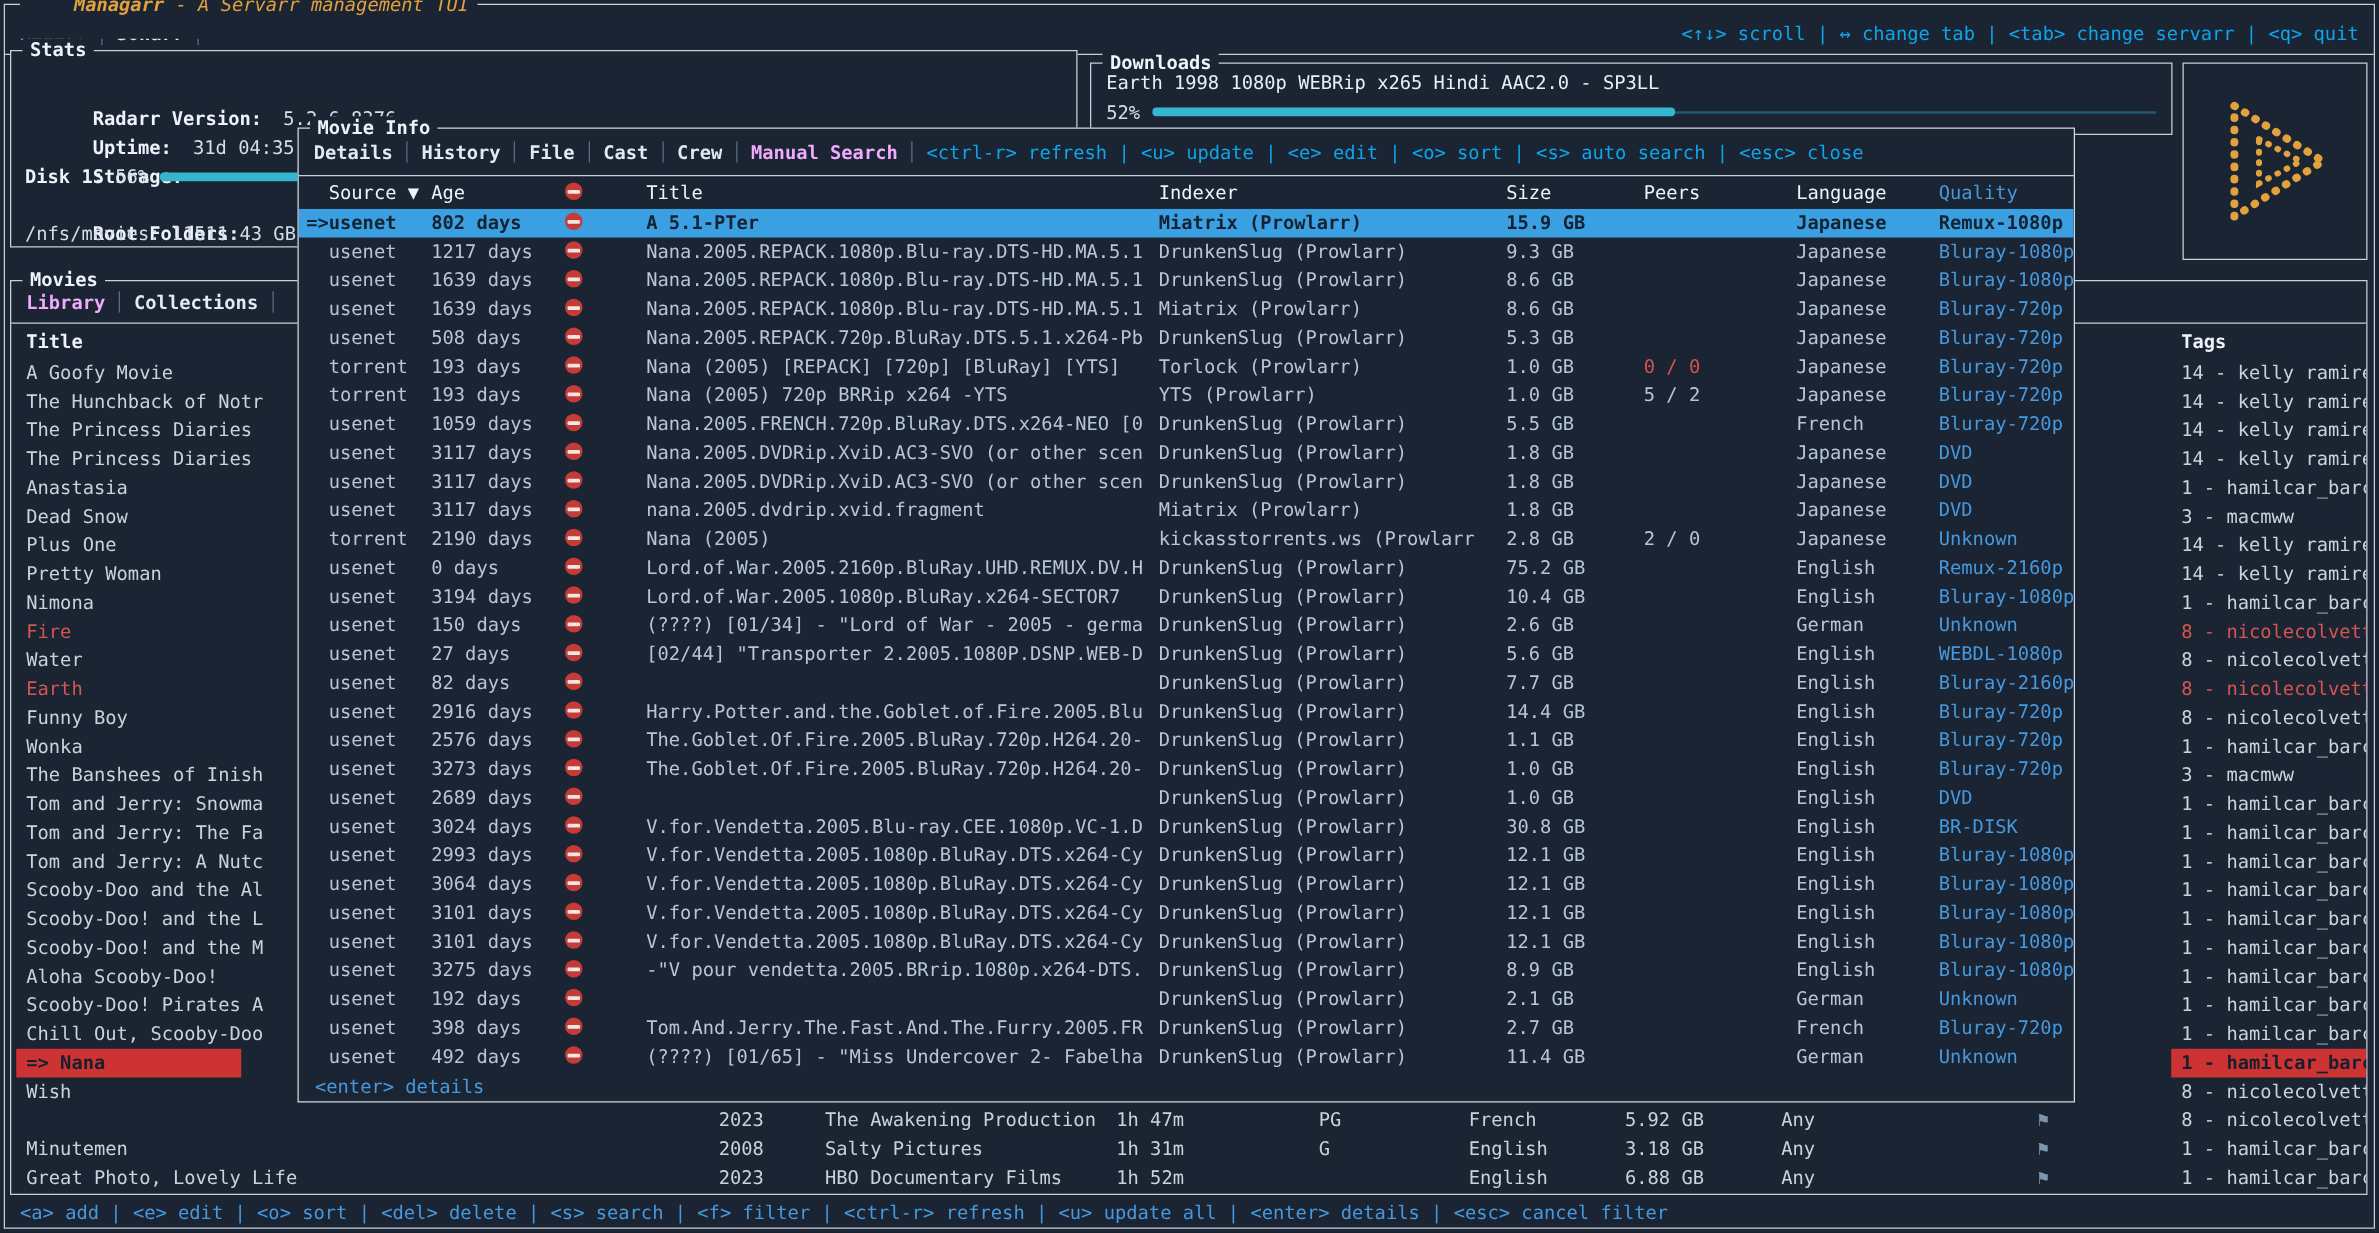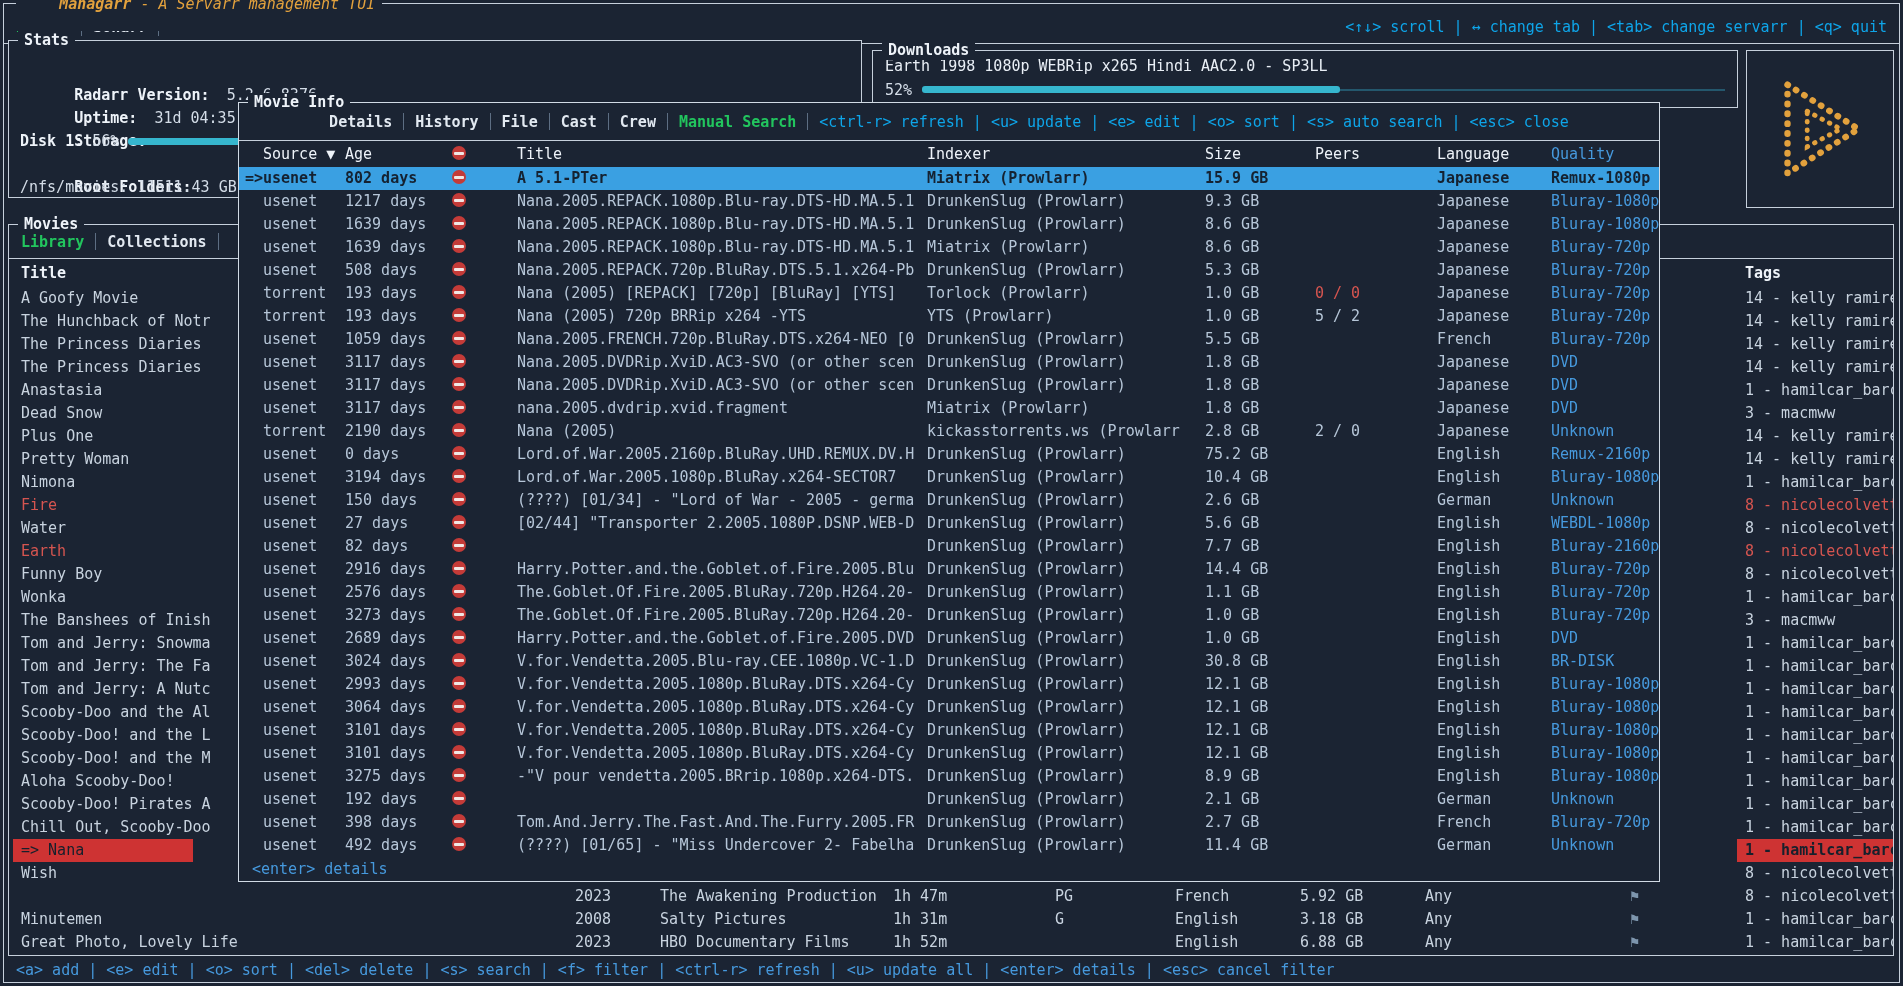--- a/index.html
+++ b/index.html
@@ -8,21 +8,21 @@
        font-family:"DejaVu Sans Mono","Liberation Mono",monospace;font-size:15px;overflow:hidden}
   .frame{position:absolute;inset:3px;border:1px solid #c6d0dc;pointer-events:none;z-index:2}
   .app-title{position:absolute;left:16px;top:4px;transform:translateY(-50%);background:#1b2433;
              padding:0 7px;font-style:italic;color:#e2a13d;white-space:pre;z-index:4}
   .app-title .name{font-weight:bold}
   .topbar{position:absolute;left:4px;right:4px;top:4px;height:40px;border-bottom:1px solid #c6d0dc;
           display:flex;align-items:flex-end;justify-content:space-between;padding:0 12px 7px 12px;z-index:1}
   .tabgroup{display:flex;align-items:center}
   .tabwrap{display:flex;align-items:center}
   .tab{font-weight:bold;color:#e2e9f1;white-space:pre}
-  .tab.active{color:#22c55e}
+  .tab.active{color:#f0abfc}
   .vsep{width:1px;height:17px;background:#5d6e83;margin:0 11px}
   .keys{color:#0ea5e9;white-space:pre}
 
   .panel{position:absolute;border:1px solid #c6d0dc;background:#1b2433;z-index:1}
   .plabel{position:absolute;top:-10px;left:9px;height:19px;line-height:19px;background:#1b2433;
           padding:0 6px;font-weight:bold;color:#eef3f9;white-space:pre}
 
   #stats{left:8px;top:40px;width:854px;height:158px;padding-top:20px}
   .sline{height:23px;line-height:23px;padding:0 11px;white-space:pre;color:#d4dde8}
   .sline .lbl{font-weight:bold;color:#eef3f9}
@@ -42,33 +42,33 @@
   #movies{left:8px;top:224px;width:1886px;height:732px}
   .mtabs{position:absolute;left:0;right:0;top:0;height:34px;border-bottom:1px solid #c6d0dc;
          display:flex;align-items:center;padding:0 12px}
   .mheader{position:absolute;left:0;right:0;top:34px;height:28px}
   .hc{position:absolute;top:0;line-height:28px;font-weight:bold;color:#eef3f9}
   .h-title{left:12px}.h-tags{left:1736px}
   .mrows{position:absolute;left:0;right:0;top:62px;bottom:0;overflow:hidden}
   .mrow{position:relative;height:23px;line-height:23px;white-space:pre;color:#c8d3df}
   .c{position:absolute;top:0}
   .mc-title{left:4px;width:556px;padding-left:8px;overflow:hidden;white-space:pre}
-  .mc-title.sel{width:180px;background:#ce3333;color:#16202c;font-weight:normal}
+  .mc-title.sel{width:180px;background:#ce3333;color:#16202c;font-weight:bold}
   .mc-title .red{color:#d65550}
   .mc-year{left:566px}.mc-studio{left:651px;width:226px;overflow:hidden}
   .mc-runtime{left:884px}.mc-rating{left:1046px}.mc-lang{left:1166px}
   .mc-size{left:1291px}.mc-profile{left:1416px}
   .mc-ticon{left:1621px;color:#7d95ad}
   .mc-tag{left:1728px;width:158px;padding-left:8px;overflow:hidden}
   .mc-tag.red{color:#d65550}
   .mc-tag.sel{background:#ce3333;color:#16202c;font-weight:bold}
 
   #modal{left:238px;top:102px;width:1422px;height:780px;border-color:#d2dbe5;z-index:10}
   .modal-tabs{position:absolute;left:0;right:0;top:0;height:38px;border-bottom:1px solid #c6d0dc;
-              display:flex;align-items:center;justify-content:center;padding:0 12px}
+              display:flex;align-items:center;justify-content:flex-start;padding:0 12px}
   .modal-header{position:absolute;left:0;right:0;top:38px;height:26px}
   .shc{position:absolute;top:0;line-height:26px;font-weight:normal;color:#eef3f9;white-space:pre}
   .srows{position:absolute;left:0;right:0;top:64px;height:690px;overflow:hidden}
   .srow{position:relative;height:23px;line-height:23px;white-space:pre;color:#b6c6d8}
   .srow.sel{background:#3aa0e2;color:#152231;font-weight:bold}
   .sc{position:absolute;top:0}
   .col-pfx{left:6px}.col-src{left:24px}.col-age{left:106px}
   .col-icn{left:200px;width:40px;text-align:center}
   .col-ttl{left:278px;width:404px;overflow:hidden}
   .col-idx{left:688px;width:272px;overflow:hidden}
@@ -855,21 +855,20 @@
           <span class="sc col-prs"></span>
           <span class="sc col-lng">English</span>
           <span class="sc col-qlt">Bluray-720p</span>
         </div>
 
         <div class="srow">
           <span class="sc col-pfx"></span>
           <span class="sc col-src">usenet</span>
           <span class="sc col-age">2689 days</span>
           <span class="sc col-icn"><i class="noent"></i></span>
-          <span class="sc col-ttl">Harry.Potter.and.the.Goblet.of.Fire.2005.DVD</span>
           <span class="sc col-idx">DrunkenSlug (Prowlarr)</span>
           <span class="sc col-siz">1.0 GB</span>
           <span class="sc col-prs"></span>
           <span class="sc col-lng">English</span>
           <span class="sc col-qlt">DVD</span>
         </div>
 
         <div class="srow">
           <span class="sc col-pfx"></span>
           <span class="sc col-src">usenet</span>

